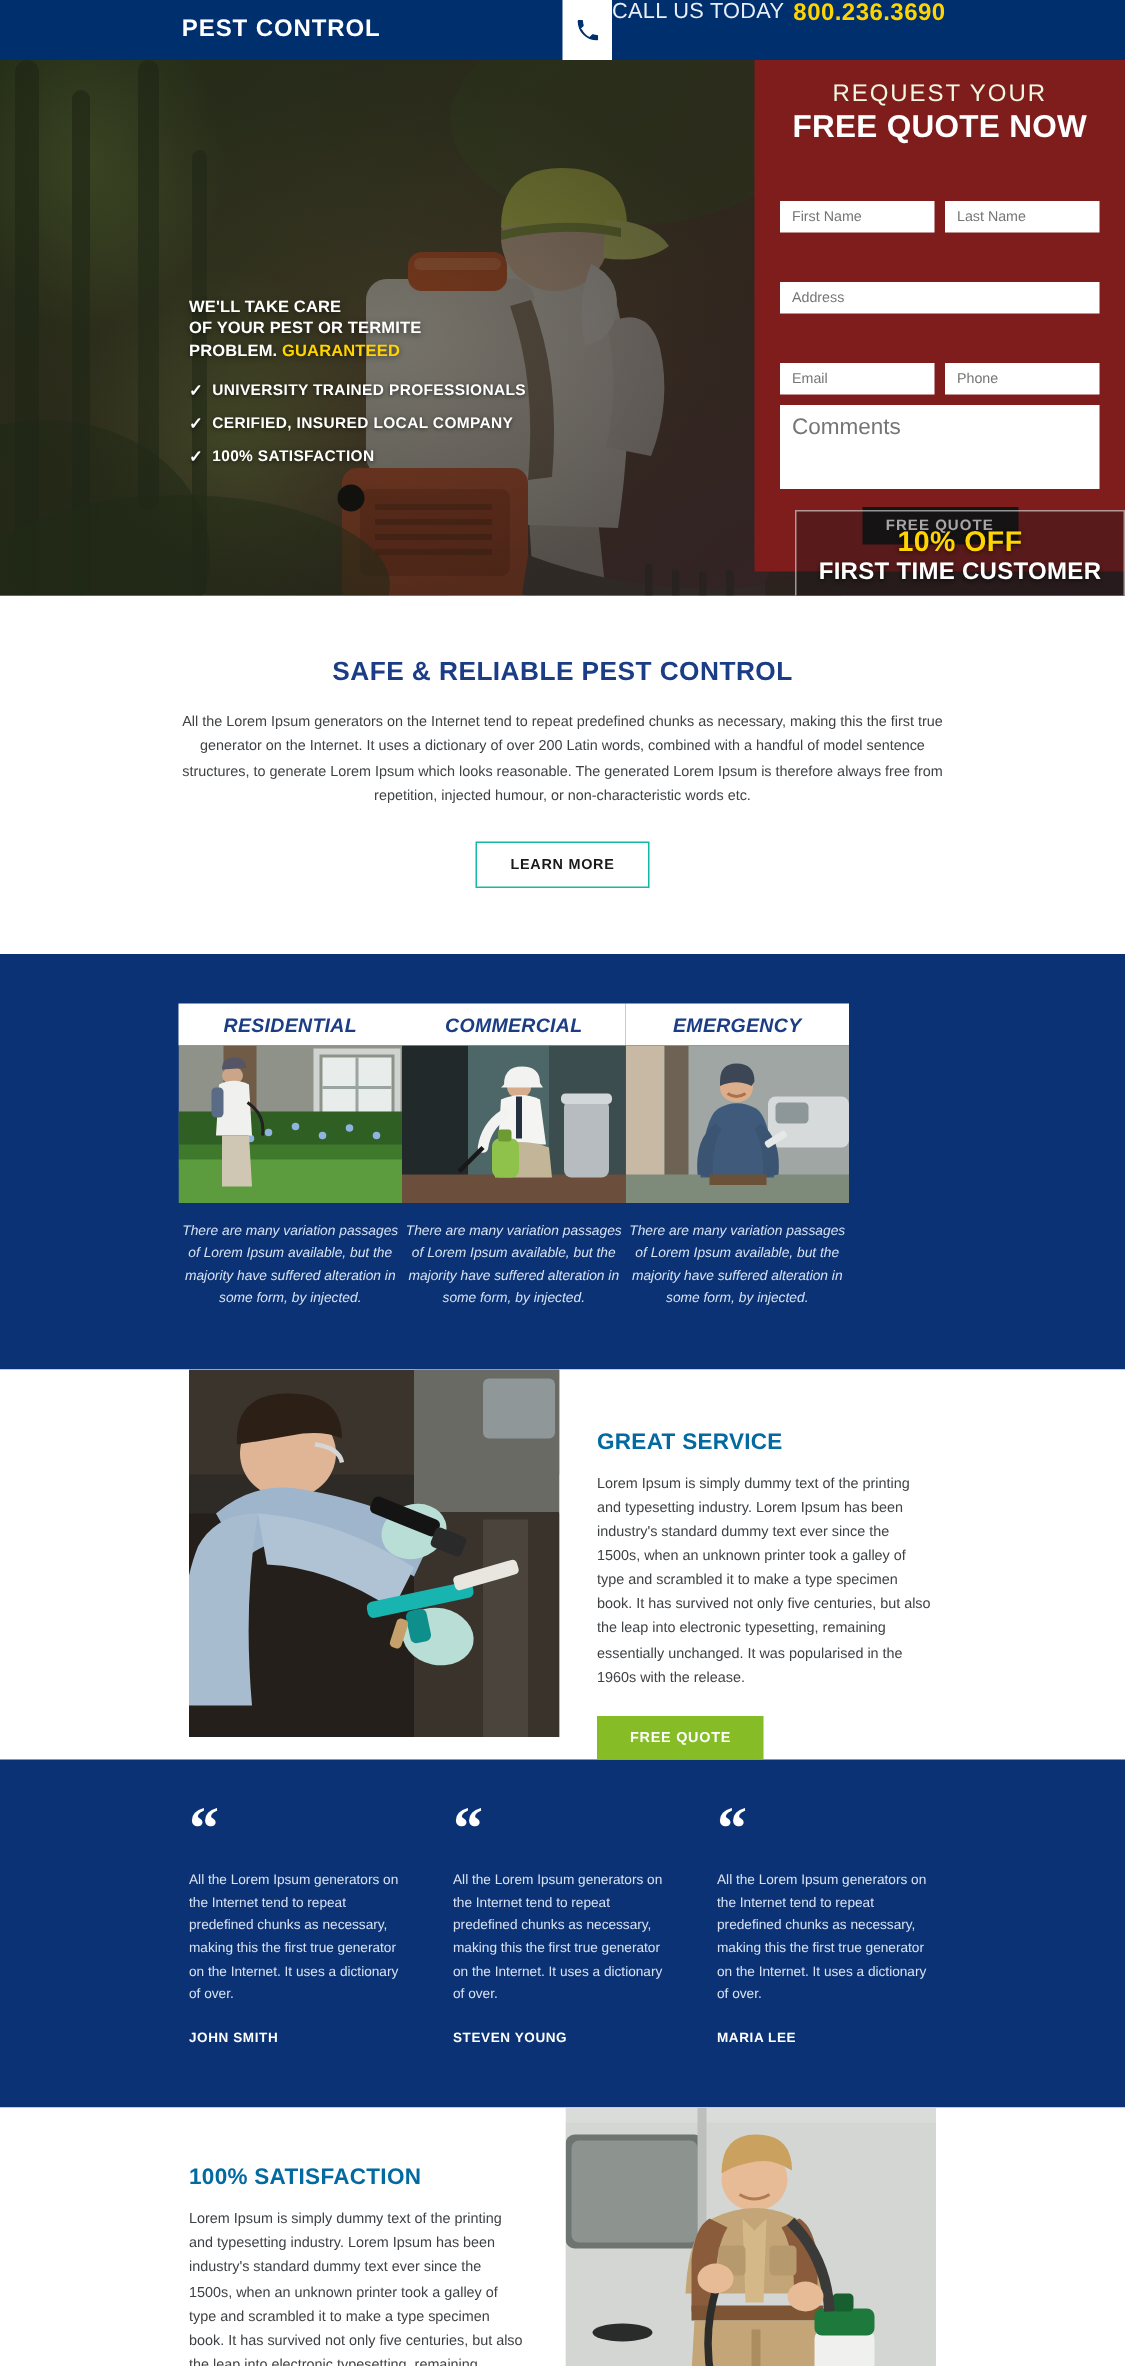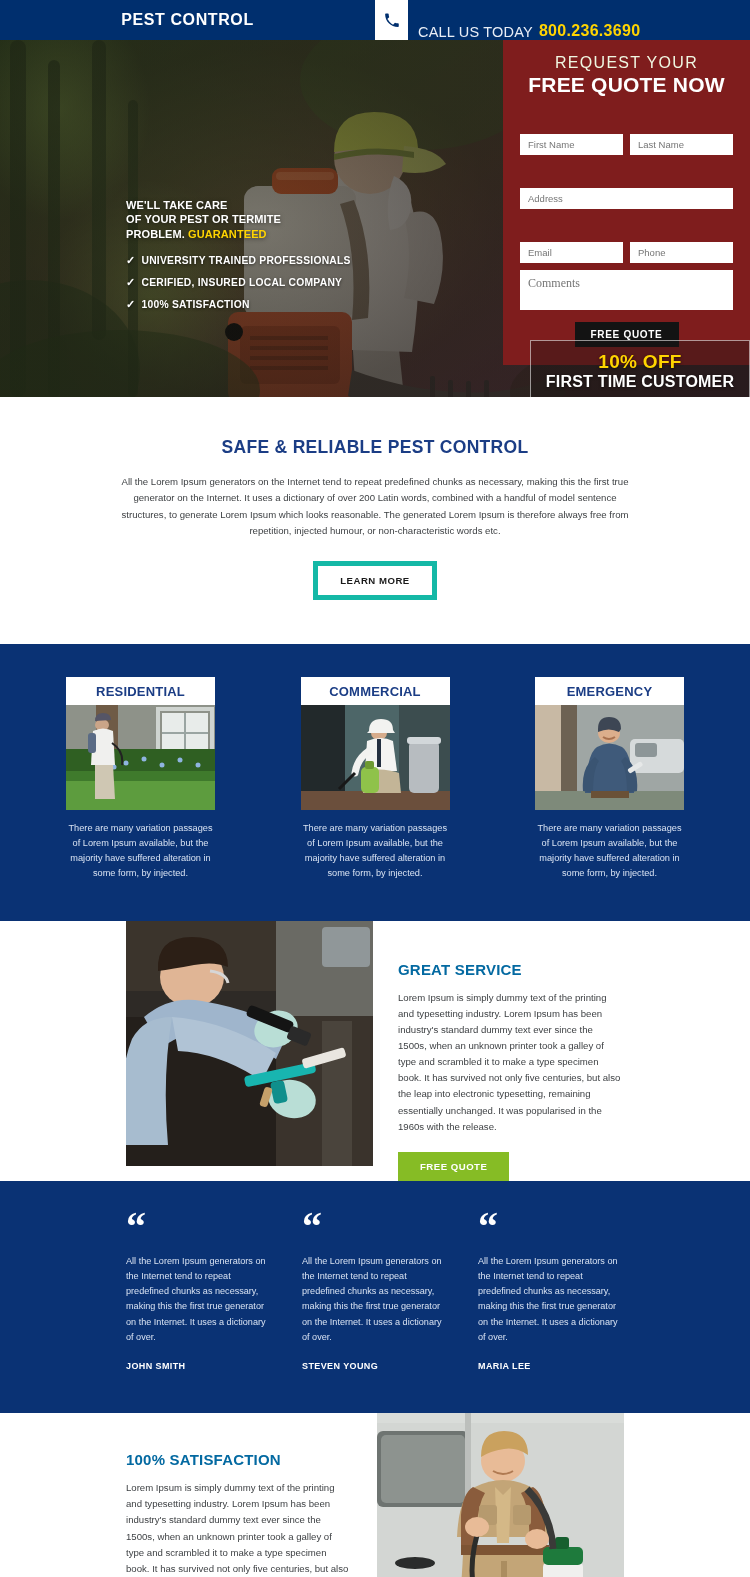--- a/index.html
+++ b/index.html
@@ -35,22 +35,21 @@
   .phone-icon-box {
     width: 33px;
     background: #ffffff;
     display: flex;
     align-items: center;
     justify-content: center;
   }
   .topbar-right {
     flex: 1;
     display: flex;
-    align-items: flex-end;
-    padding-left: 10px;
+    align-items: flex-start;
   }
   .call-text {
     color: #e9eef6;
     font-size: 14.5px;
     letter-spacing: 0.2px;
   }
   .call-number {
     color: #ffd400;
     font-size: 16px;
     font-weight: bold;
@@ -133,25 +132,24 @@
     outline: none;
     font-family: "Liberation Sans", sans-serif;
     font-size: 9.5px;
     color: #5c5c5c;
     background: #ffffff;
     padding: 6px 8px;
     width: 100%;
     height: 21px;
   }
   .quote-form textarea {
-    height: 40px;
+    height: 56px;
     resize: none;
     padding-top: 6px;
-    font-size: 12px;
-    font-family: Liberation Serif, serif;
+    font-size: 15px;
   }
   .half { flex: 1; margin-top: 26px; }
   .btn-dark {
     display: block;
     margin: 12px auto 0;
     width: 104px;
     height: 25px;
     background: #131313;
     color: #ffffff;
     border: none;
@@ -204,36 +202,37 @@
   }
   .intro p {
     font-size: 9.6px;
     line-height: 1.70;
     color: #3f4245;
   }
   .btn-outline {
     display: inline-block;
     margin-top: 22px;
     padding: 9px 22px;
-    border: 5px solid #14b8a6;
+    border: 1px solid #14b8a6;
     background: #ffffff;
     color: #1a1a1a;
     font-family: "Liberation Sans", sans-serif;
     font-size: 9.6px;
     font-weight: bold;
     letter-spacing: 0.5px;
     cursor: pointer;
   }
 
   
   .services {
     background: #0a3274;
-    padding: 33px 66px 40px;
-    display: flex;
-    justify-content: space-between;
+    padding: 33px 119px 40px;
+    display: flex;
+    justify-content: flex-start;
+    font-style: italic;
   }
   .card { width: 149px; }
   .card-head {
     background: #ffffff;
     color: #1b3d85;
     font-size: 13px;
     font-weight: bold;
     text-align: center;
     padding: 7px 0 6px;
     letter-spacing: 0.2px;

